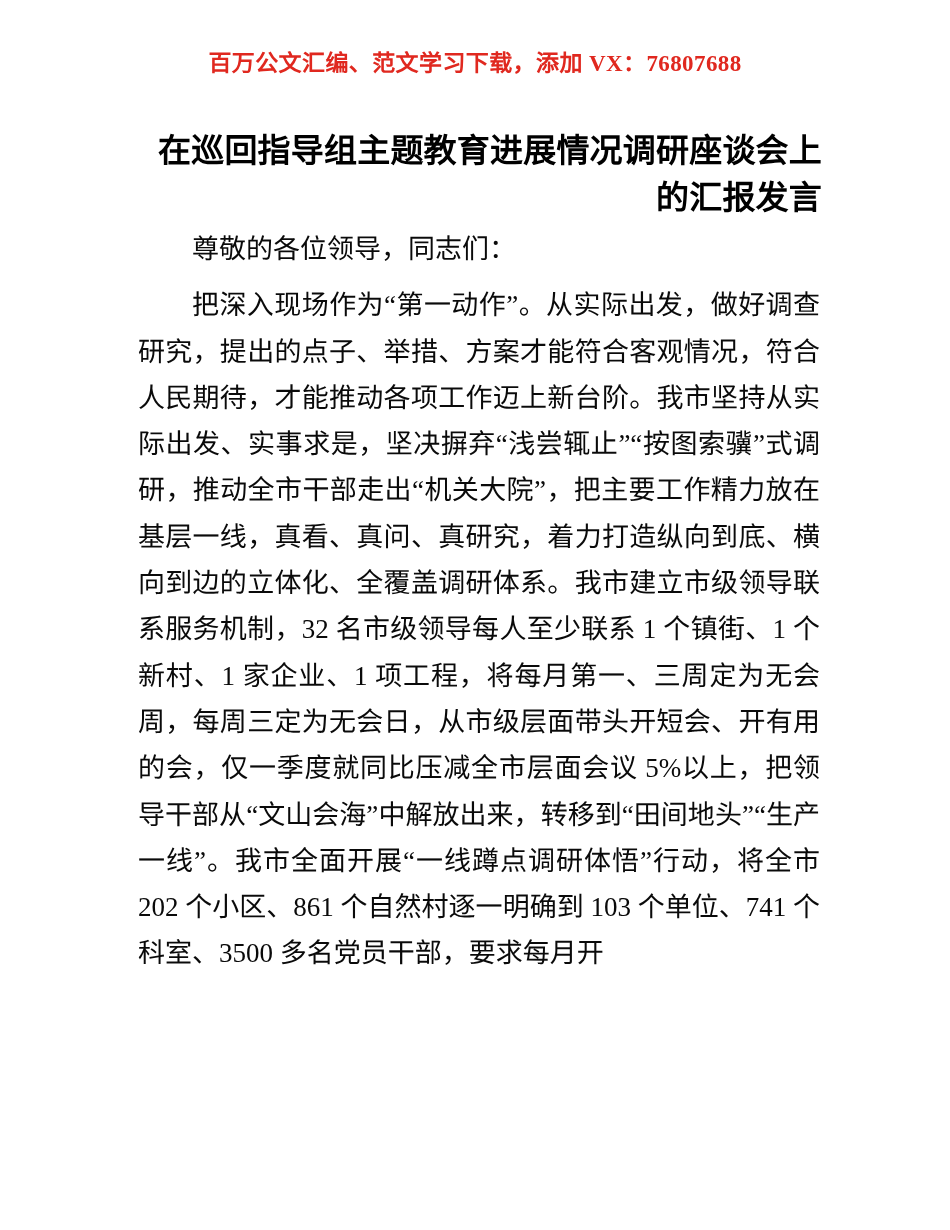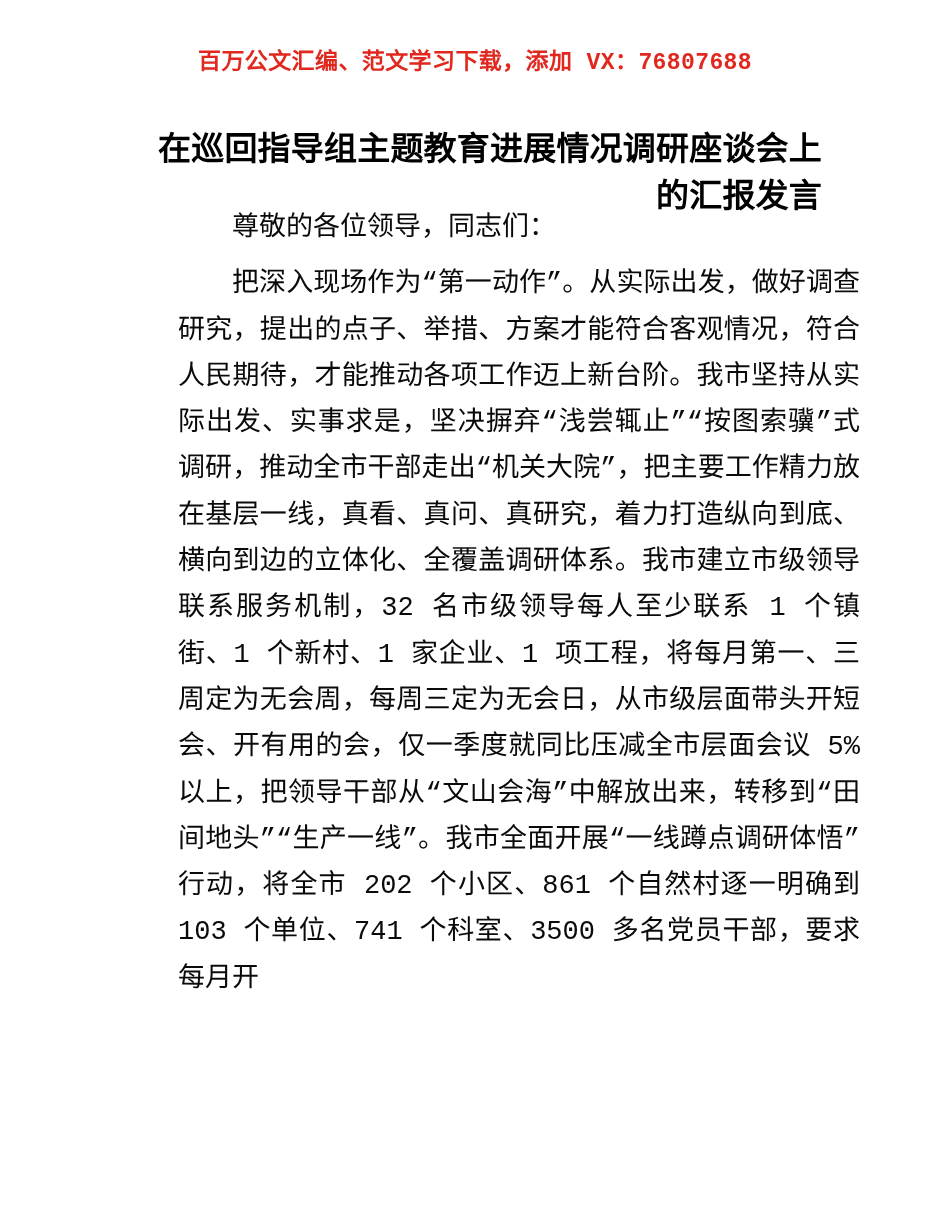--- a/index.html
+++ b/index.html
@@ -6,21 +6,21 @@
     margin: 0;
     padding: 0;
     background: #ffffff;
   }
   .page {
     position: relative;
     width: 950px;
     height: 1230px;
     background: #ffffff;
     overflow: hidden;
-    font-family: Liberation Mono, monospace;
+    font-family: Liberation Serif, serif;
     -webkit-font-smoothing: antialiased;
   }
 
   
   .promo-banner {
     position: absolute;
     top: 52px;
     left: 0;
     width: 950px;
     text-align: center;
@@ -46,24 +46,23 @@
     font-size: 33px;
     font-weight: 700;
     line-height: 47px;
     letter-spacing: 0.2px;
     margin-top: 16px;
   }
 
   
   .body-block {
     position: absolute;
-    top: 205px;
+    top: 226px;
     left: 138px;
     width: 682px;
-    margin-left: 40px;
   }
   .para {
     margin: 0;
     color: #0a0a0a;
     font-size: 27px;
     font-weight: 400;
     line-height: 46.3px;
     text-align: justify;
     text-justify: inter-ideograph;
     text-indent: 2em;

